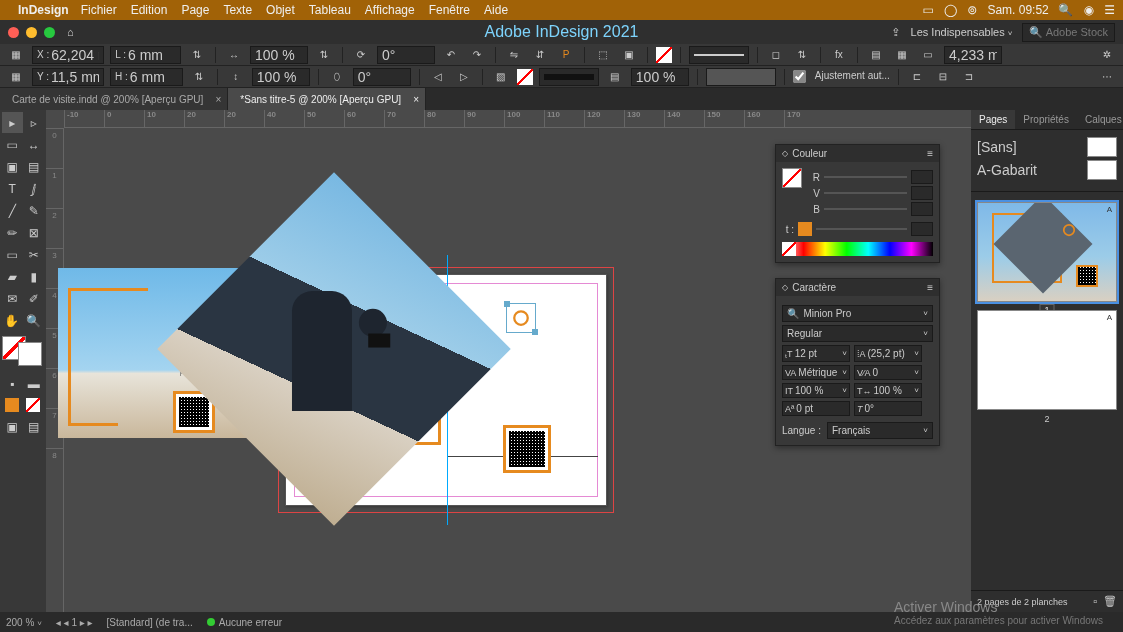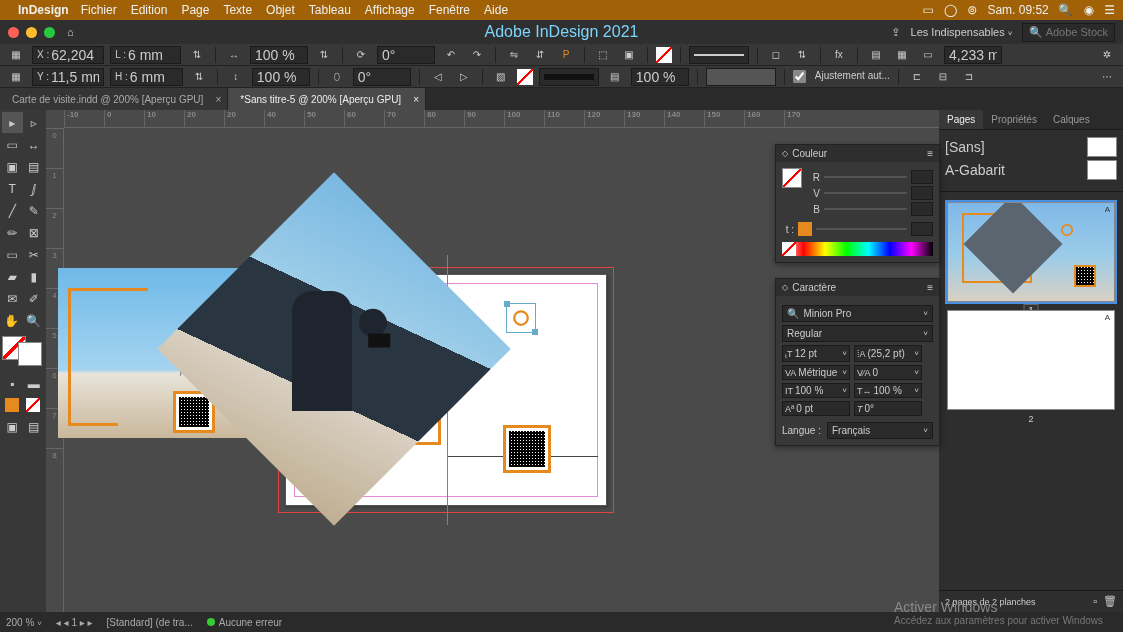--- a/index.html
+++ b/index.html
@@ -105,21 +105,21 @@
 .panel-caractere .row { display:flex; gap:4px; margin:3px 0; }
 .panel-caractere .drop { flex:1; background:#2a2a2a; border:1px solid #1a1a1a; padding:2px 4px; display:flex; align-items:center; }
 .panel-caractere .drop .chev { margin-left:auto; font-size:8px;}
 .panel-caractere .small-field { width:68px; background:#2a2a2a; border:1px solid #1a1a1a; display:flex; align-items:center; padding:1px 2px; gap:2px; }
 .panel-caractere .small-field .ico{font-size:9px;}
 .panel-caractere .small-field span.v{flex:1;}
 .panel-caractere .langue { display:flex; align-items:center; gap:6px; margin-top:6px; }
 .panel-caractere .langue .drop{flex:1;}
 
 
-.right-dock { width:184px; background:#2e2e2e; display:flex; flex-direction:column; }
+.right-dock { width:152px; background:#2e2e2e; display:flex; flex-direction:column; }
 .right-dock .tabs { display:flex; background:#2a2a2a; border-bottom:1px solid #1a1a1a; }
 .right-dock .tabs .t { padding:4px 8px; font-size:10px; color:#999; }
 .right-dock .tabs .t.active { background:#383838; color:#eee; }
 .right-dock .masters { padding:4px 6px; font-size:14px;}
 .right-dock .master-row { display:flex; align-items:center; margin:3px 0;}
 .right-dock .master-row .thumb { margin-left:auto; width:30px; height:20px; background:#fff; border:1px solid #888;}
 .right-dock .page-thumbs { padding:6px; }
 .right-dock .spread { display:flex; justify-content:center; margin-bottom:8px; position:relative;}
 .right-dock .spread .pg { width:84px; height:56px; background:#fff; border:1px solid #888; position:relative; }
 .right-dock .spread .pg.sel { outline:2px solid #4a90e2; background:#7fb9e8; }

